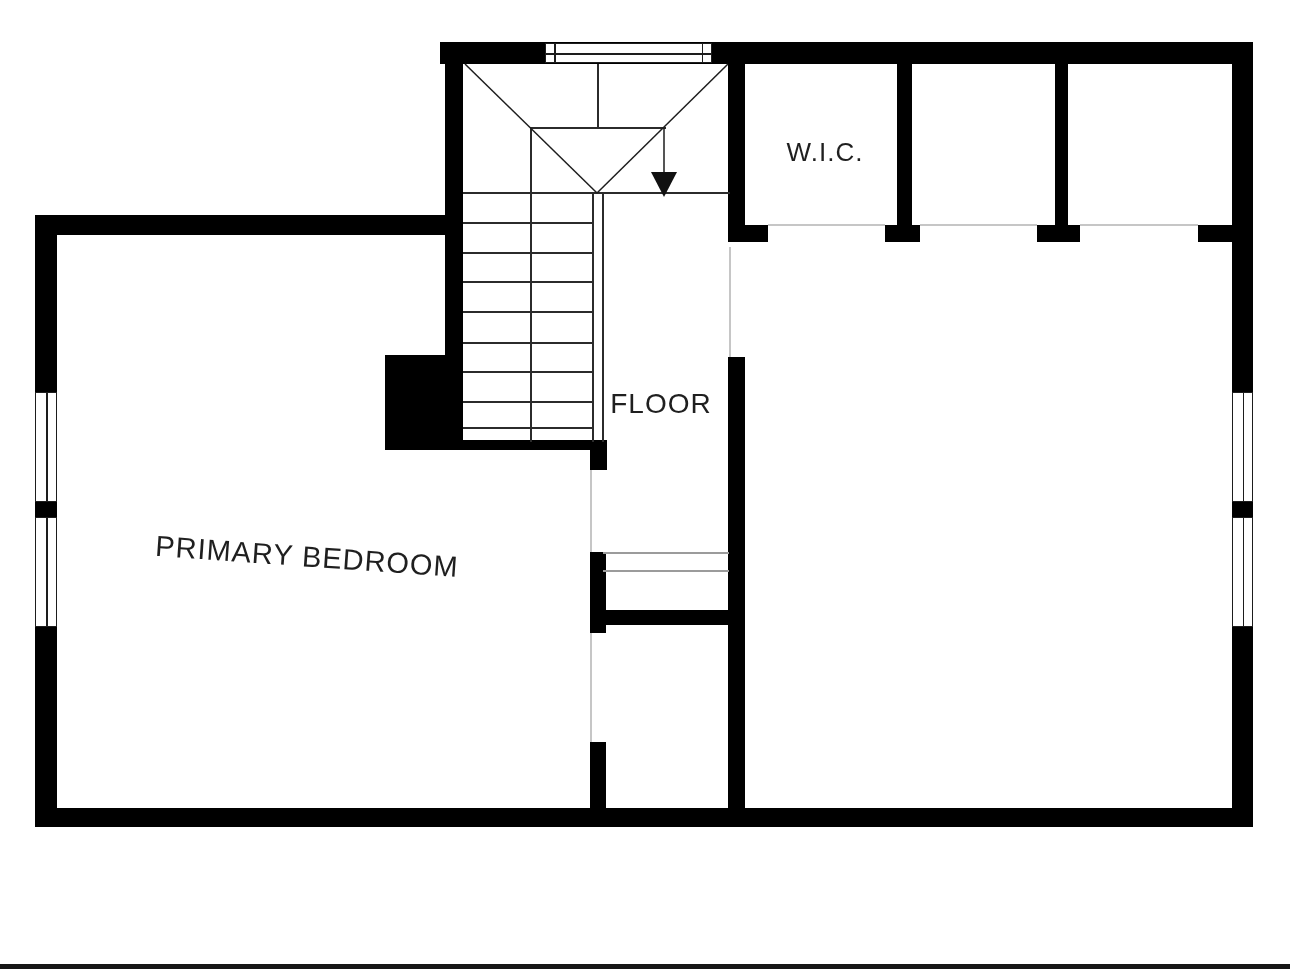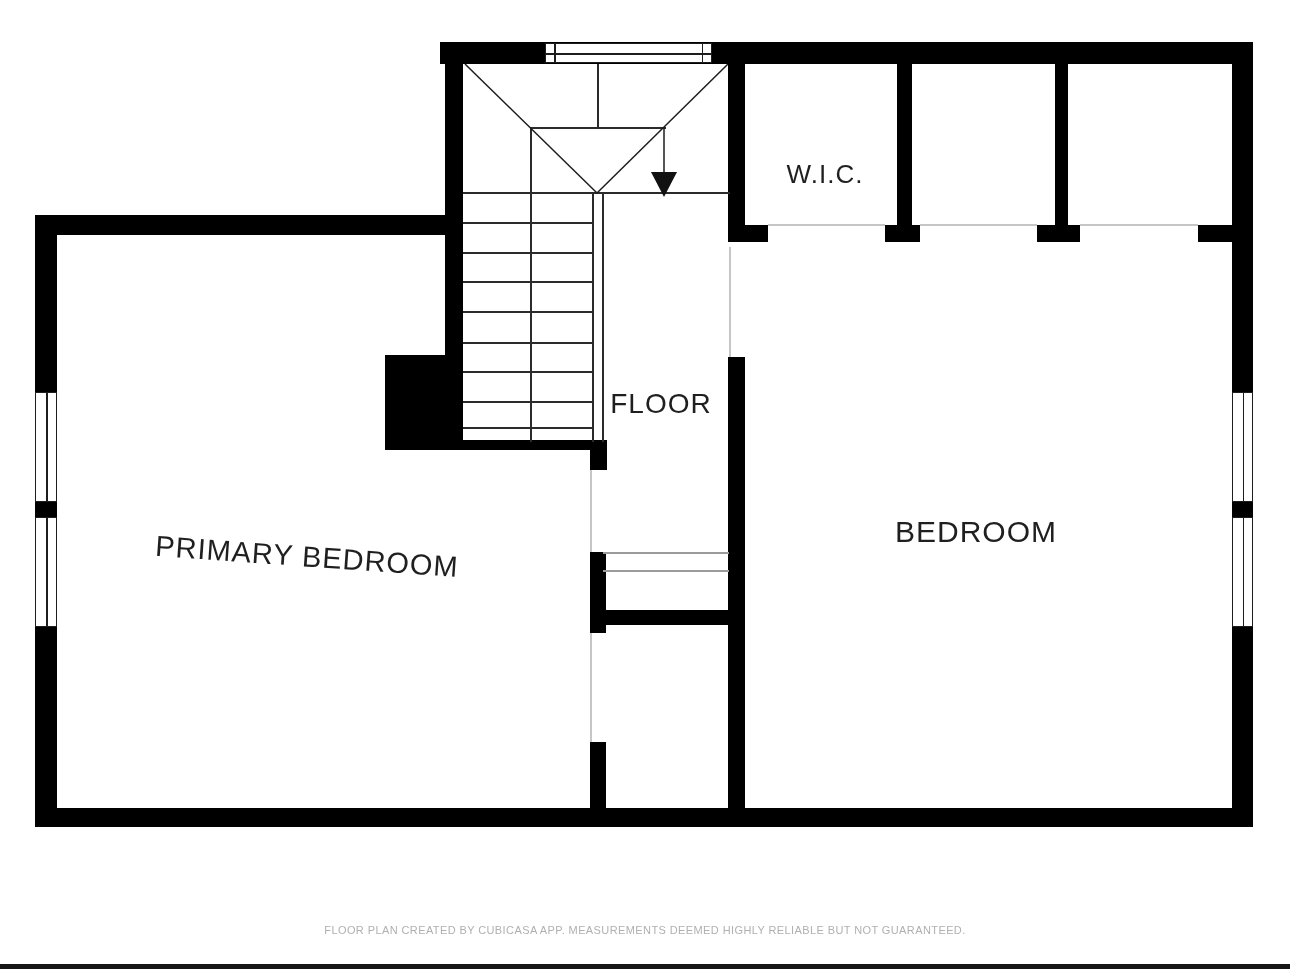--- a/index.html
+++ b/index.html
@@ -93,20 +93,18 @@
   <div class="ln" style="left:530px;top:127px;width:136px;height:2px"></div>
 
   <svg style="left:440px;top:40px;width:320px;height:170px" viewBox="0 0 320 170">
     <line x1="25" y1="24" x2="157" y2="153" stroke="#1d1d1d" stroke-width="1.5"></line>
     <line x1="288" y1="24" x2="157" y2="153" stroke="#1d1d1d" stroke-width="1.5"></line>
     <line x1="224" y1="88" x2="224" y2="134" stroke="#1d1d1d" stroke-width="1.5"></line>
     <polygon points="211,132 237,132 224,157" fill="#111111"></polygon>
   </svg>
 
   <div class="room-label" style="left:307px;top:557px;font-size:29px;transform:translate(-50%,-50%) rotate(4deg)">PRIMARY BEDROOM</div>
-  <div class="room-label" style="left:976px;top:532px;font-size:30px">BEDROOM</div>
   <div class="room-label" style="left:661px;top:404px;font-size:28px">FLOOR</div>
-  <div class="room-label" style="left:825px;top:174px;font-size:26px">W.I.C.</div>
+  <div class="room-label" style="left:825px;top:152px;font-size:26px">W.I.C.</div>
 
-  <div class="footer-text">FLOOR PLAN CREATED BY CUBICASA APP. MEASUREMENTS DEEMED HIGHLY RELIABLE BUT NOT GUARANTEED.</div>
   <div class="bottom-bar"></div>
 
 </div>
 
 </body></html>

